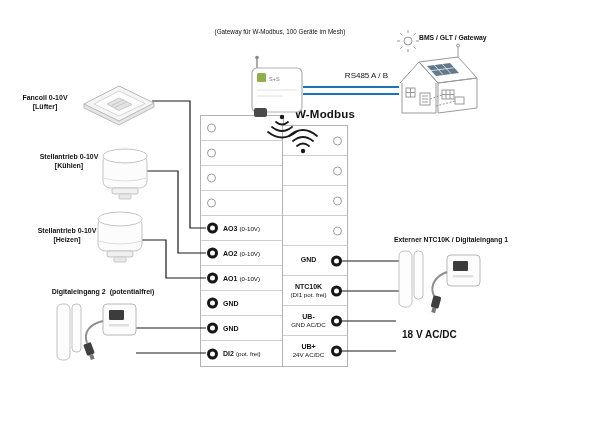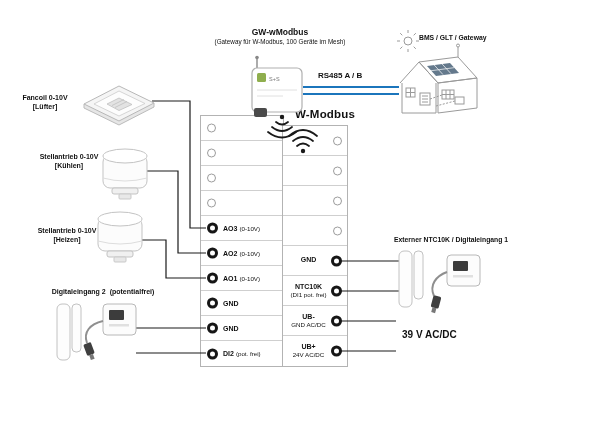--- a/index.html
+++ b/index.html
@@ -7,21 +7,21 @@
     width:600px;height:424px;position:relative;overflow:hidden;
     background:#ffffff;color:#111;
     font-family:"Liberation Sans","DejaVu Sans",sans-serif;
   }
   .abs{position:absolute;}
   .devlbl{font-size:7px;font-weight:700;text-align:center;line-height:1.3;}
   .devlbl .sub{display:block;font-weight:700;}
   .devlbl.inline .sub{display:inline;margin-left:2px;}
   .gwname{font-size:8.5px;font-weight:700;text-align:center;}
   .gwsub{font-size:6.3px;font-weight:400;text-align:center;margin-top:1px;}
-  .rs485lbl{font-size:8px;font-weight:700;text-align:left;}
+  .rs485lbl{font-size:8px;font-weight:400;text-align:right;}
   .wmodbus{font-size:11.5px;font-weight:700;letter-spacing:.2px;}
   .bmslbl{font-size:6.8px;font-weight:600;}
   .rightdevlbl{font-size:6.8px;font-weight:700;}
   .powerlbl{font-size:10px;font-weight:700;}
 
   
   .tcol{position:absolute;border:1px solid #b3b3b3;background:#fff;box-sizing:content-box;}
   .tcell{position:relative;box-sizing:border-box;border-bottom:1px solid #cfcfcf;background:#fff;
          display:flex;align-items:center;}
   .tcell:last-child{border-bottom:none;}
@@ -38,21 +38,20 @@
   .tsub{font-size:6.2px;font-weight:400;white-space:nowrap;}
   .tline{display:flex;gap:2px;align-items:baseline;}
   .tstack{display:flex;flex-direction:column;align-items:center;line-height:1.2;text-align:center;}
 
   svg.overlay{position:absolute;left:0;top:0;pointer-events:none;}
 </style>
 </head>
 <body>
 
 <div class="abs" style="left:195px;top:27px;width:170px;">
-  <div class="gwname">GW-wModbus</div>
   <div class="gwsub">(Gateway für W-Modbus, 100 Geräte im Mesh)</div>
 </div>
 
 <div class="abs rs485lbl" style="left:318px;top:71px;width:70px;">RS485 A / B</div>
 
 <div class="abs wmodbus" style="left:295px;top:108px;text-align:right;">W-Modbus</div>
 
 <div class="abs bmslbl" style="left:419px;top:34px;">BMS / GLT / Gateway</div>
 
 <div class="abs devlbl" style="left:8px;top:93px;width:74px;">
@@ -70,21 +69,21 @@
   <span class="sub">[Heizen]</span>
 </div>
 
 <div class="abs devlbl inline" style="left:38px;top:287px;width:130px;">
   <span>Digitaleingang 2</span>
   <span class="sub">(potentialfrei)</span>
 </div>
 
 <div class="abs rightdevlbl" style="left:394px;top:236px;width:150px;">Externer NTC10K / Digitaleingang 1</div>
 
-<div class="abs powerlbl" style="left:402px;top:329px;">39 V AC/DC</div>
+<div class="abs powerlbl" style="left:402px;top:329px;">18 V AC/DC</div>
 
 <div class="tcol" id="tcolL">
     <div class="tcell">
       <span class="tdot open"></span>
     </div>
     <div class="tcell">
       <span class="tdot open"></span>
     </div>
     <div class="tcell">
       <span class="tdot open"></span>

